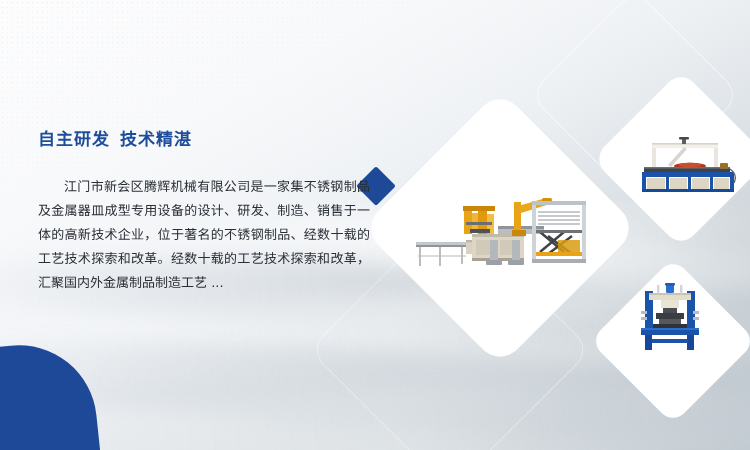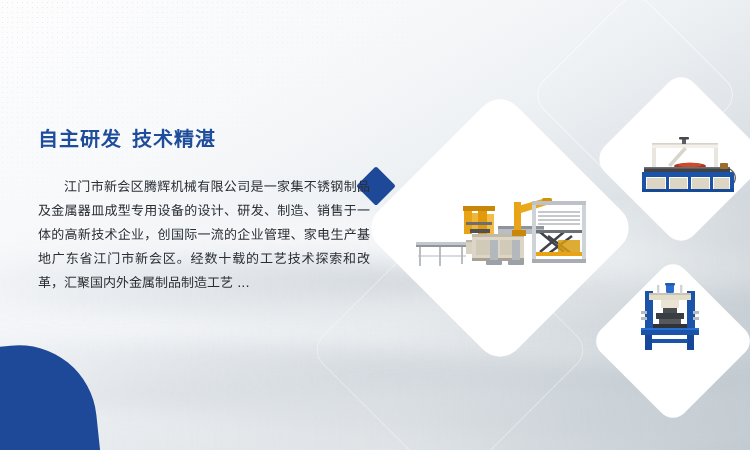--- a/index.html
+++ b/index.html
@@ -108,21 +108,21 @@
   
   .text-block {
     position: absolute;
     left: 38px;
     top: 118px;
     width: 330px;
   }
   .headline {
     color: #1e4d9b;
     font-weight: 700;
-    font-size: 20px;
+    font-size: 17px;
     line-height: 43px;
     letter-spacing: 1px;
     white-space: nowrap;
   }
   .headline .sp { display: inline-block; width: 10px; }
 
   .body-copy {
     margin-top: 14px;
     color: #2a2f36;
     font-size: 13px;
@@ -168,21 +168,21 @@
   <div class="diamond-plate plate-bot"></div>
 
   <div class="corner-accent"></div>
 
   <div class="blue-diamond"></div>
 
   <div class="text-block">
     <div class="headline">
       <span>自主研发</span><span class="sp"></span><span>技术精湛</span>
     </div>
-    <p class="body-copy">江门市新会区腾辉机械有限公司是一家集不锈钢制品及金属器皿成型专用设备的设计、研发、制造、销售于一体的高新技术企业，创国际一流的企业管理、家电生产基地广东省江门市新会区。经数十载的工艺技术探索和改革，汇聚国内外金属制品制造工艺 ...</p>
+    <p class="body-copy">江门市新会区腾辉机械有限公司是一家集不锈钢制品及金属器皿成型专用设备的设计、研发、制造、销售于一体的高新技术企业，位于著名的不锈钢制品、经数十载的工艺技术探索和改革。经数十载的工艺技术探索和改革，汇聚国内外金属制品制造工艺 ...</p>
   </div>
 
   <div class="machine m-main">
     <svg viewBox="0 0 180 78" width="180" height="78">
 
       <rect x="2" y="46" width="58" height="3.5" fill="#c3c8cd"></rect>
       <rect x="2" y="49" width="58" height="2" fill="#8f959b"></rect>
       <line x1="6" y1="51" x2="6" y2="70" stroke="#a8aeb4" stroke-width="1.6"></line>
       <line x1="26" y1="51" x2="26" y2="70" stroke="#a8aeb4" stroke-width="1.6"></line>
       <line x1="48" y1="51" x2="48" y2="68" stroke="#a8aeb4" stroke-width="1.6"></line>

